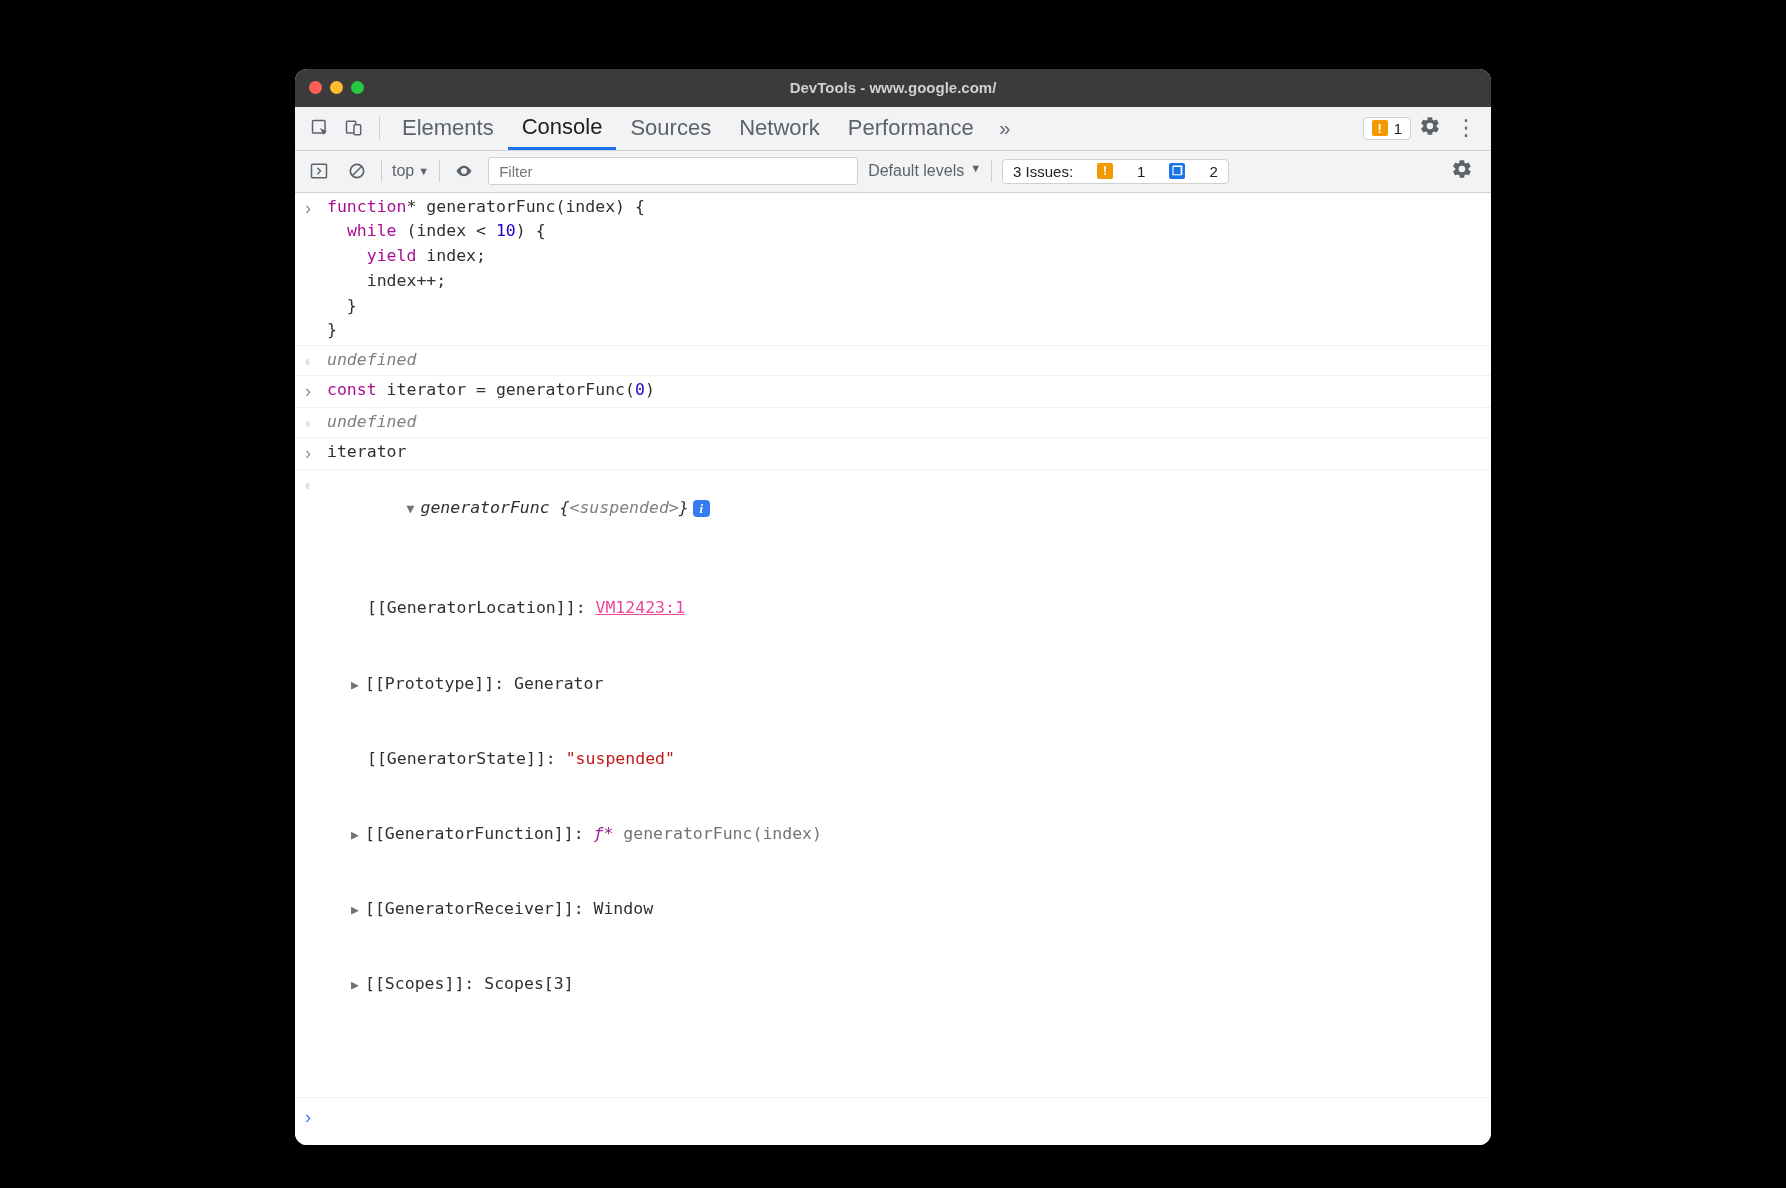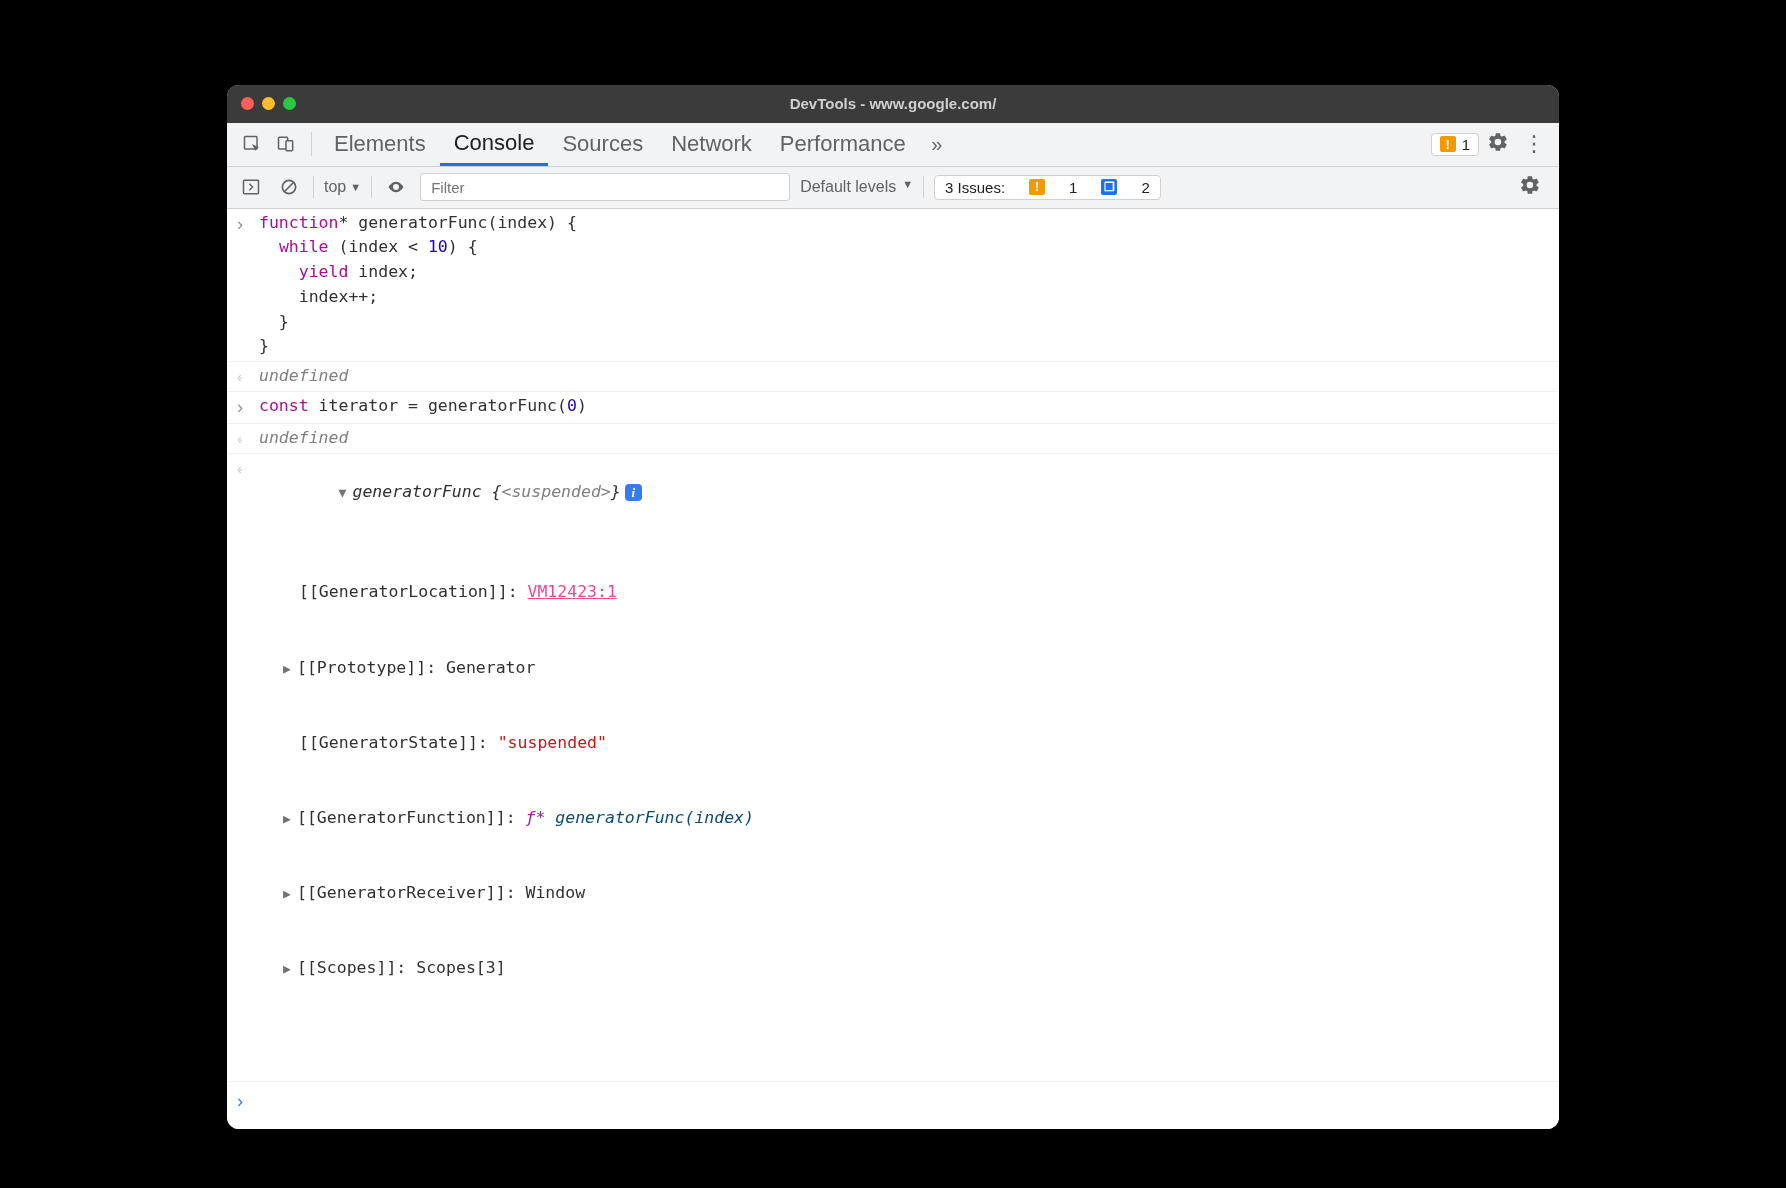--- a/index.html
+++ b/index.html
@@ -6,21 +6,21 @@
   body {
     background: #000;
     width: 1786px;
     height: 1188px;
     font-family: -apple-system, BlinkMacSystemFont, "Segoe UI", Arial, sans-serif;
     display: flex;
     align-items: center;
     justify-content: center;
   }
   .window {
-    width: 1332px;
+    width: 1196px;
     background: #fff;
     border-radius: 12px;
     overflow: hidden;
     box-shadow: 0 20px 60px rgba(0,0,0,0.5);
     margin-top: 26px;
   }
   .titlebar {
     background: #3b3b3b;
     height: 38px;
     display: flex;
@@ -116,21 +116,21 @@
   .gutter.out::before { content: "‹·"; color: #c7c7c7; font-size: 14px; letter-spacing: -3px; }
   .gutter.prompt::before { content: "›"; color: #367cf1; font-size: 18px; }
   .content { flex: 1; white-space: pre; color: #303030; }
 
   .kw { color: #aa0d91; }
   .num { color: #1c00cf; }
   .undef { color: #808080; font-style: italic; }
   .ital { font-style: italic; }
   .link { color: #ec4899; text-decoration: underline; cursor: pointer; }
   .str { color: #c41a16; }
-  .fsig { color: #0c4a6e; font-style: italic; }
+  .fsig { color: #737373; }
   .fsym { color: #9b2393; font-style: italic; }
 
   .disclosure { display: inline-block; width: 14px; color: #727272; font-size: 13px; cursor: pointer; user-select: none; }
   .info-badge {
     display: inline-flex; width: 17px; height: 17px; background: #367cf1;
     border-radius: 4px; color: #fff; font-style: italic; font-weight: bold;
     align-items: center; justify-content: center; font-size: 13px;
     font-family: Georgia, serif; vertical-align: text-bottom; margin-left: 4px;
   }
   .prop-list { padding-left: 40px; }
@@ -252,20 +252,24 @@
     <div class="row">
       <div class="gutter in"></div>
       <div class="content"><span class="kw">const</span><span> iterator = generatorFunc(</span><span class="num">0</span><span>)</span></div>
     </div>
 
     <div class="row">
       <div class="gutter out"></div>
       <div class="content undef">undefined</div>
     </div>
 
+    <div class="row">
+      <div class="gutter in"></div>
+      <div class="content">iterator</div>
+    </div>
 
     <div class="row noborder">
       <div class="gutter out"></div>
       <div class="content">
         <span class="disclosure">▼</span><span class="ital">generatorFunc</span><span class="ital"> {</span><span class="ital undef">&lt;suspended&gt;</span><span class="ital">}</span><span class="info-badge">i</span>
         <div class="prop-list">
           <div class="prop"><span>[[GeneratorLocation]]</span>: <span class="link">VM12423:1</span></div>
           <div class="prop"><span class="disclosure">▶</span><span>[[Prototype]]</span>: <span>Generator</span></div>
           <div class="prop"><span>[[GeneratorState]]</span>: <span class="str">"suspended"</span></div>
           <div class="prop"><span class="disclosure">▶</span><span>[[GeneratorFunction]]</span>: <span class="fsym">ƒ*</span><span class="fsig"> generatorFunc(index)</span></div>

